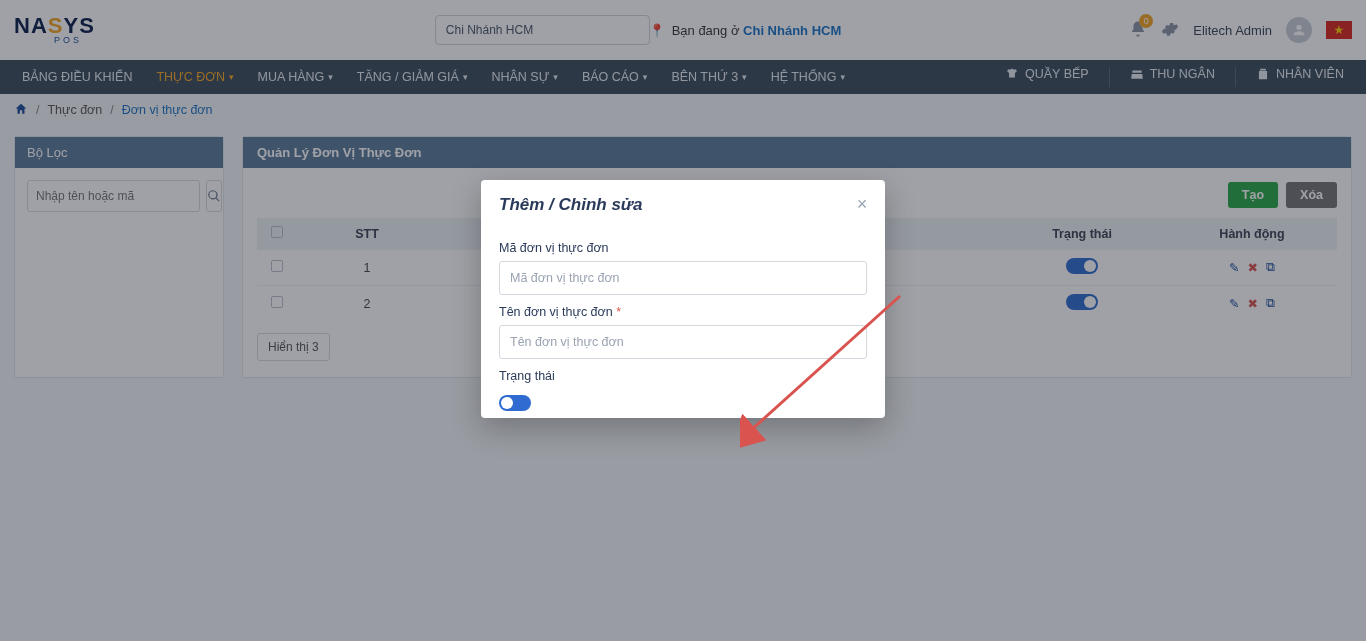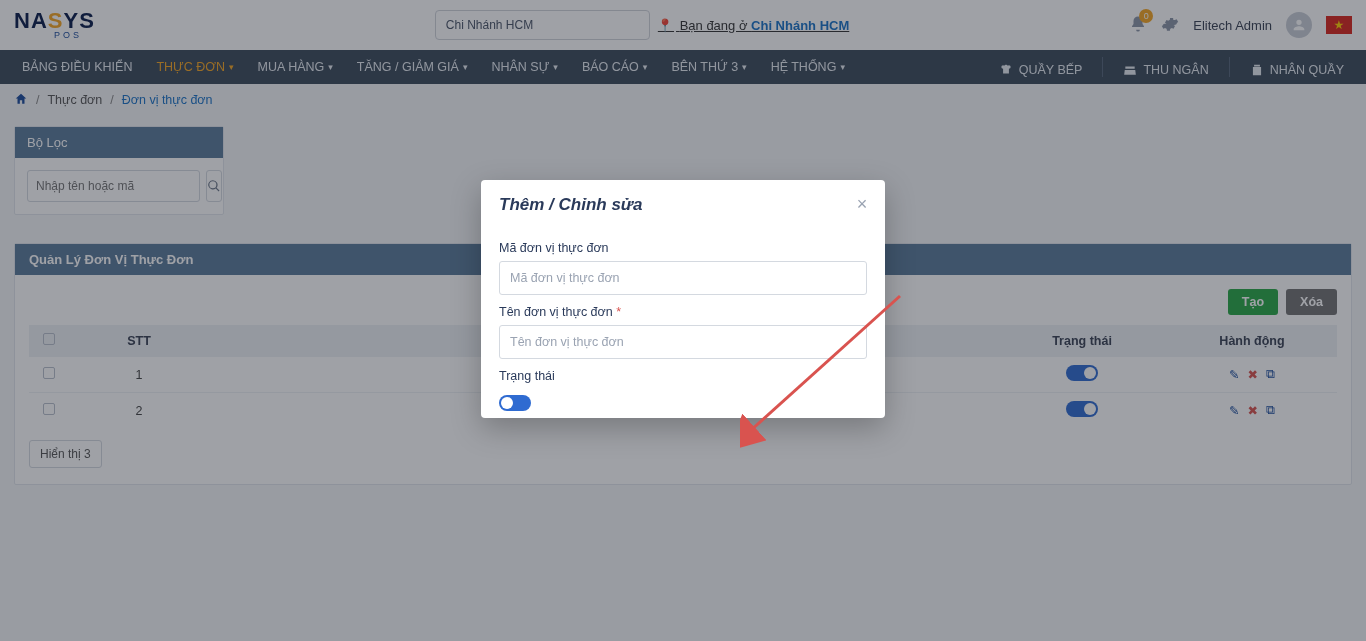--- a/index.html
+++ b/index.html
@@ -1,58 +1,58 @@
 <!DOCTYPE html>
 <html><head>
 <meta charset="utf-8">
 <style>
   * { margin:0; padding:0; box-sizing:border-box; font-family: Arial, Helvetica, sans-serif; }
   body { width:1366px; height:641px; background:#f5f6f8; overflow:hidden; position:relative; font-size:13px; color:#333; }
 
   
-  .topbar { height:50px; background:#ffffff; display:flex; align-items:center; padding:0 14px; }
+  .topbar { height:60px; background:#ffffff; display:flex; align-items:center; padding:0 14px; }
   .logo { font-weight:bold; font-size:22px; letter-spacing:1px; line-height:1; }
   .logo .na { color:#0a1c4a; }
   .logo .s  { color:#f5a623; }
   .logo .ys { color:#0a1c4a; }
   .logo-sub { font-size:9px; color:#1a4b9c; letter-spacing:3px; margin-left:40px; margin-top:-2px; }
 
   .branch-select { margin-left:340px; width:215px; height:30px; border:1px solid #d0d4da; border-radius:4px; display:flex; align-items:center; padding:0 10px; color:#4a5568; font-size:12px; }
-  .branch-loc { margin-left:8px; font-size:13px; color:#333;text-decoration:underline; }
+  .branch-loc { margin-left:0; font-size:13px; color:#333; }
   .branch-loc .pin { color:#333; margin-right:2px; }
   .branch-loc .link { color:#1a73c7; font-weight:bold; }
 
   .top-right { margin-left:auto; display:flex; align-items:center; gap:14px; }
   .bell-wrap { position:relative; }
   .bell { width:18px; height:18px; }
   .bell-badge { position:absolute; top:-6px; right:-6px; background:#f5a623; color:#fff; font-size:9px; border-radius:50%; width:14px; height:14px; display:flex; align-items:center; justify-content:center; }
   .gear { width:18px; height:18px; fill:#8a94a6; }
   .user-label { color:#3a4254; font-size:13px; }
   .avatar { width:26px; height:26px; border-radius:50%; background:#c8cdd6; display:flex; align-items:center; justify-content:center; }
   .avatar svg { width:16px; height:16px; fill:#fff; }
   .flag { width:26px; height:18px; background:#da251d; display:flex; align-items:center; justify-content:center; color:#ffcd00; font-size:12px; }
 
   
   .mainnav { height:34px; background:#3b4a5a; display:flex; align-items:center; padding:0 10px; color:#e7ecf2; font-size:12.5px; }
   .mainnav .item { padding:8px 12px; height:100%; display:flex; align-items:center; gap:4px; cursor:pointer; white-space:nowrap; }
   .mainnav .item.active { color:#f5a623; }
   .caret { font-size:9px; }
-  .mainnav-right { margin-left:auto; display:flex; align-items:flex-end; gap:8px; }
+  .mainnav-right { margin-left:auto; display:flex; align-items:flex-start; gap:8px; }
   .mainnav-right .btn { display:flex; align-items:center; gap:6px; padding:0 12px; height:100%; color:#e7ecf2; }
   .mainnav-right .sep { width:1px; height:20px; background:#56667a; }
   .nv-icon { width:14px; height:14px; fill:#e7ecf2; }
 
   
   .breadcrumb { height:32px; display:flex; align-items:center; padding:0 14px; gap:8px; font-size:12.5px; color:#555; }
   .breadcrumb .home { color:#1a4b9c; }
   .breadcrumb .sep { color:#888; }
   .breadcrumb .cur { color:#1a73c7; }
 
   
-  .page { padding:10px 14px; display:flex; gap:28px;flex-direction:column; }
+  .page { padding:10px 14px; display:flex; gap:18px; }
   .filter-card { width:210px; background:#fff; border:1px solid #e2e6ec; border-radius:2px; }
   .filter-head { background:#5a7a9a; color:#fff; padding:8px 12px; font-size:13px; }
   .filter-body { padding:12px; display:flex; gap:6px; }
   .filter-body input { flex:1; height:32px; border:1px solid #d4d9e0; border-radius:3px; padding:11px 8px; font-size:12px; }
   .filter-body .searchbtn { width:34px; height:32px; border:1px solid #d4d9e0; border-radius:3px; display:flex; align-items:center; justify-content:center; background:#fff; }
 
   .main-card { flex:1; background:#fff; border:1px solid #e2e6ec; border-radius:2px; }
   .main-head { background:#5a7a9a; color:#fff; padding:8px 14px; font-size:13px; font-weight:bold; }
   .main-toolbar { display:flex; justify-content:flex-end; gap:8px; padding:14px 14px 10px; }
   .btn-green { background:#28a745; color:#fff; border-radius:3px; padding:6px 14px; font-size:12.5px; font-weight:bold; }
@@ -172,21 +172,21 @@
       <svg class="nv-icon" viewBox="0 0 24 24">
           <path d="M4 6h16v4H4zM3 12h18l1 8H2z"></path>
         </svg>
       <span>THU NGÂN</span>
     </div>
     <div class="sep"></div>
     <div class="btn">
       <svg class="nv-icon" viewBox="0 0 24 24">
           <path d="M7 3h10v3H7zm-2 4h14v14H5z"></path>
         </svg>
-      <span>NHÂN QUẦY</span>
+      <span>NHÂN VIÊN</span>
     </div>
   </div>
 </div>
 
 <div class="breadcrumb">
   <span class="home">
     <svg width="14" height="14" viewBox="0 0 24 24" fill="#1a4b9c">
         <path d="M12 3l9 8h-3v9h-4v-6h-4v6H6v-9H3z"></path>
       </svg>
   </span>

